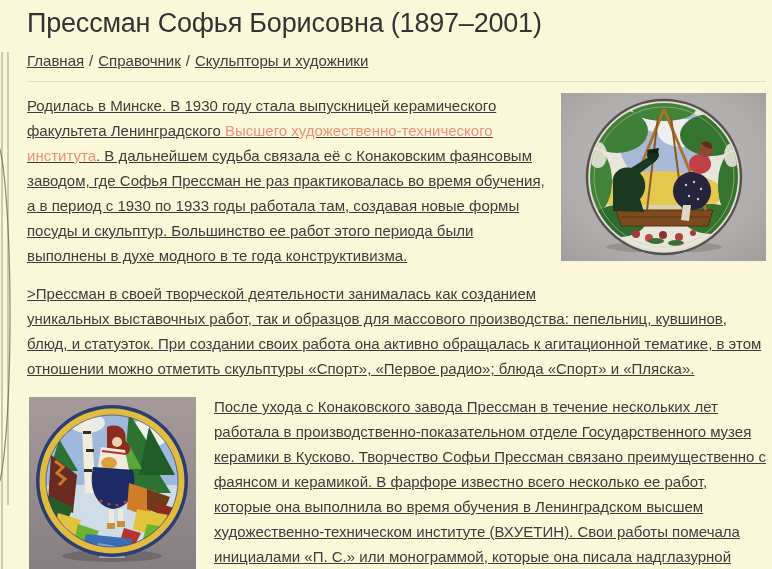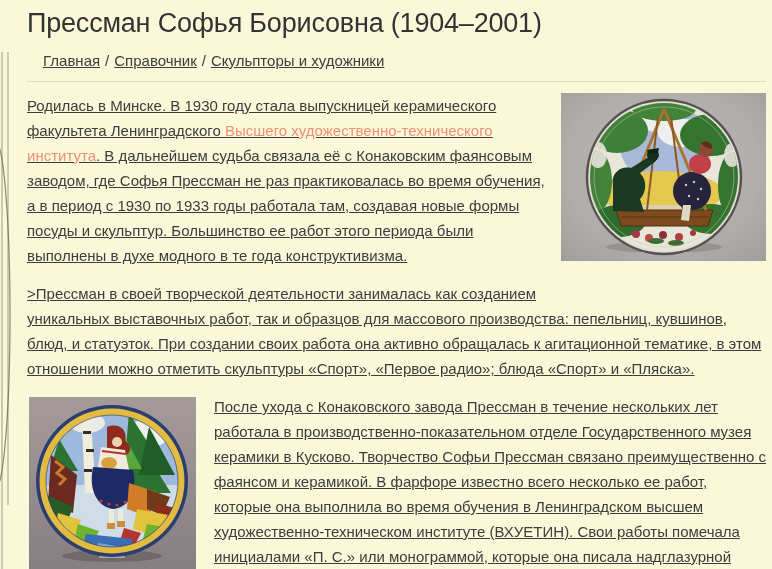--- a/index.html
+++ b/index.html
@@ -7,21 +7,21 @@
     width:772px;height:569px;overflow:hidden;position:relative;
     background:#fbf7d9;color:#3d3d3d;
     font-family:"Liberation Sans","DejaVu Sans",sans-serif;
   }
   .edge-decor{position:absolute;left:0;top:0;width:16px;height:569px;pointer-events:none;}
   .page{padding:0 6px 0 27px;width:739px;}
   h1[data-name="page-title"]{
     font-size:27px;line-height:34px;font-weight:500;color:#333;
     margin:6px 0 12px;letter-spacing:-0.2px;
   }
-  nav.breadcrumb{font-size:15px;margin:12px 16px 0;}
+  nav.breadcrumb{font-size:15px;margin:12px 0 0;}
   nav.breadcrumb a{color:#3d3d3d;text-decoration:underline;cursor:pointer;}
   nav.breadcrumb .sep{margin:0 5px;color:#3d3d3d;}
   hr.rule{border:none;border-top:1px solid #e2ddbe;margin:12px 0 11px;}
   .content{font-size:15px;line-height:25px;}
   .content p{margin:0 0 13px;text-decoration:underline;}
   a.txt-link{color:#ee9175;text-decoration:none;cursor:pointer;}
   figure{margin:0;padding:0;}
   figure.img-right{float:right;width:205px;height:168px;margin:0 0 10px 14px;}
   figure.img-left{float:left;width:167px;height:173px;margin:3px 18px 12px 2px;}
   figure svg{display:block;width:100%;height:100%;}
@@ -31,21 +31,21 @@
 <body>
 
 <svg class="edge-decor" data-name="page-edge-decoration" viewBox="0 0 16 569" xmlns="http://www.w3.org/2000/svg">
   <line x1="2" y1="52" x2="2" y2="569" stroke="#8f8a76" stroke-width="1" opacity="0.85"></line>
   <line x1="8" y1="52" x2="8" y2="505" stroke="#8f8a76" stroke-width="1" opacity="0.8"></line>
   <ellipse cx="-5" cy="315" rx="15" ry="175" fill="none" stroke="#6f6a58" stroke-width="1.2" opacity="0.8"></ellipse>
 </svg>
 
 <div class="page" data-name="article-page">
 
-  <h1 data-name="page-title">Прессман Софья Борисовна (1904–2001)</h1>
+  <h1 data-name="page-title">Прессман Софья Борисовна (1897–2001)</h1>
 
   <nav class="breadcrumb" data-name="breadcrumb"><a data-name="breadcrumb-link-home">Главная</a><span class="sep" data-name="breadcrumb-separator">/</span><a data-name="breadcrumb-link-reference">Справочник</a><span class="sep" data-name="breadcrumb-separator">/</span><a data-name="breadcrumb-link-sculptors">Скульпторы и художники</a></nav>
 
   <hr class="rule" data-name="divider">
 
   <div class="content" data-name="article-content">
 
     <figure class="img-right" data-name="photo-plate-swing-scene">
       <svg data-name="plate-swing-image" viewBox="0 0 205 168" xmlns="http://www.w3.org/2000/svg">
         <defs>

